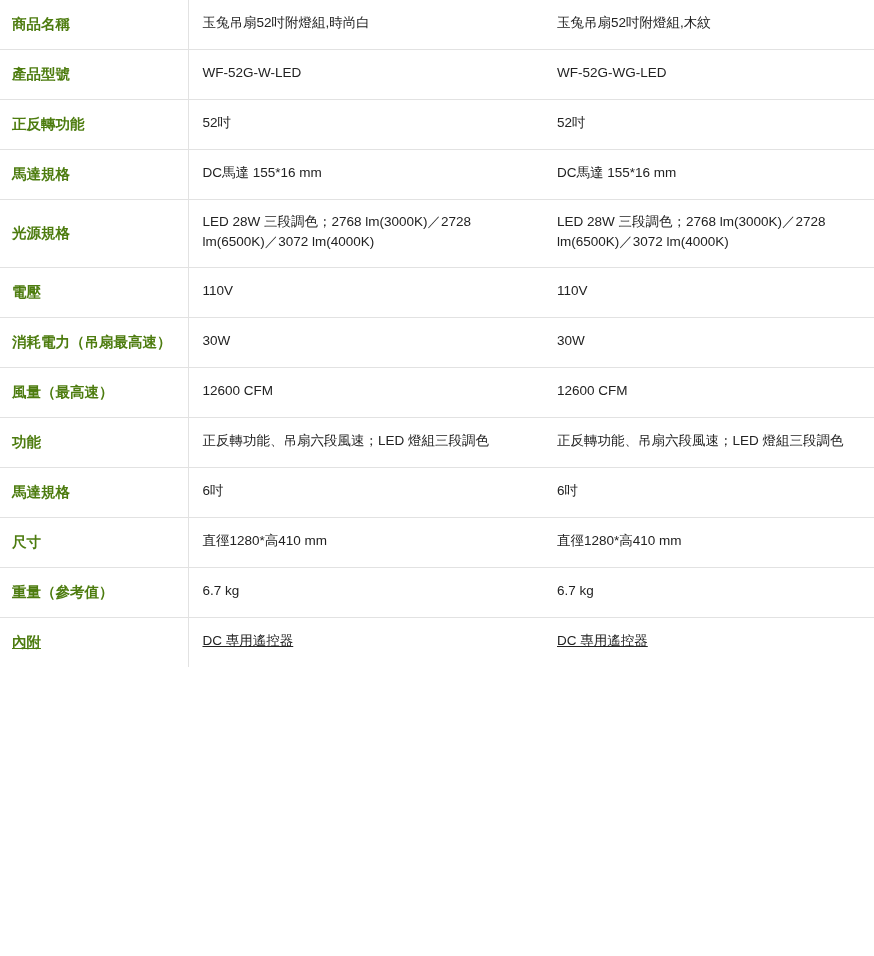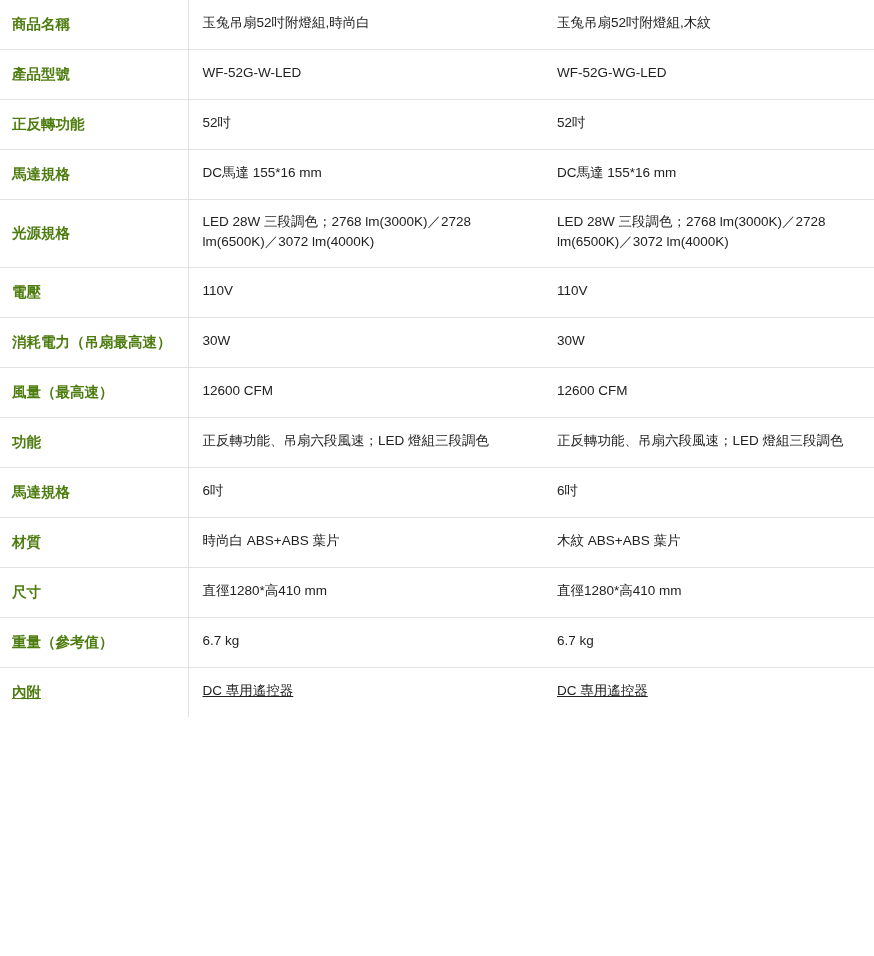--- a/index.html
+++ b/index.html
@@ -161,29 +161,20 @@
     <tr>
       <th>馬達規格</th>
       <td class="val">
           <span class="cell-inner">6吋</span>
         </td>
       <td class="val val2">
           <span class="cell-inner">6吋</span>
         </td>
     </tr>
     <tr>
-      <th>材質</th>
-      <td class="val">
-          <span class="cell-inner">時尚白 ABS+ABS 葉片</span>
-        </td>
-      <td class="val val2">
-          <span class="cell-inner">木紋 ABS+ABS 葉片</span>
-        </td>
-    </tr>
-    <tr>
       <th>尺寸</th>
       <td class="val">
           <span class="cell-inner">直徑1280*高410 mm</span>
         </td>
       <td class="val val2">
           <span class="cell-inner">直徑1280*高410 mm</span>
         </td>
     </tr>
     <tr>
       <th>重量（參考值）</th>

